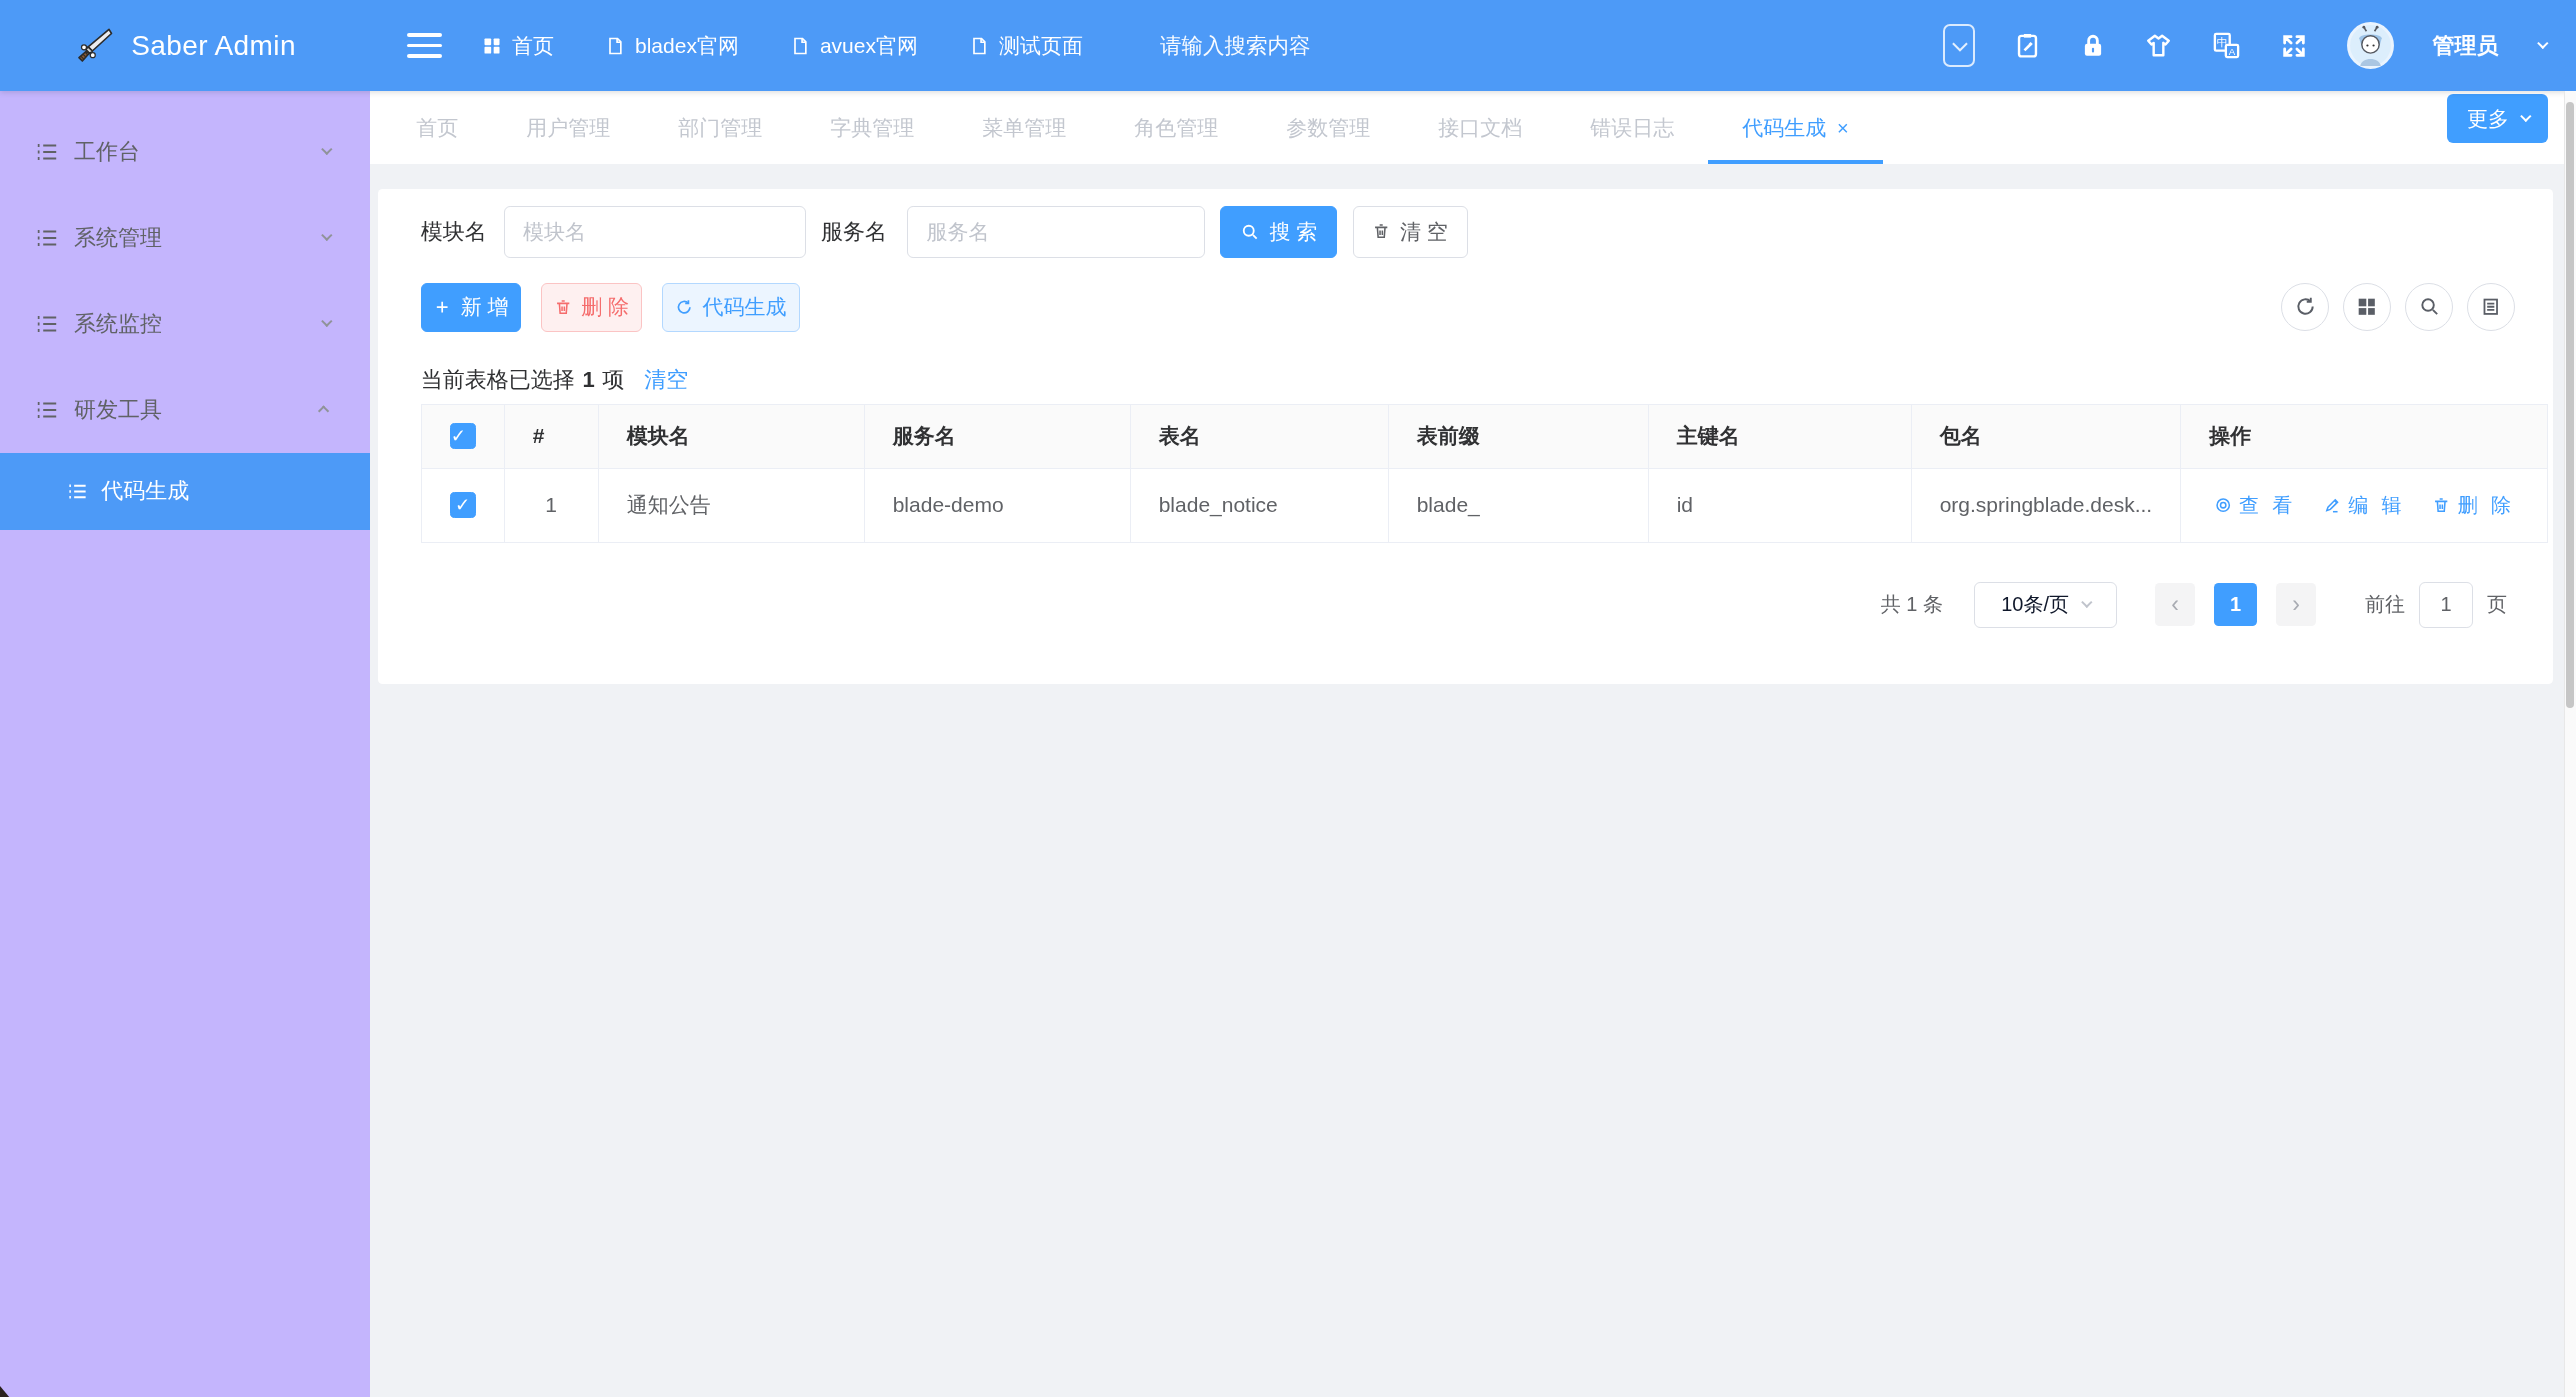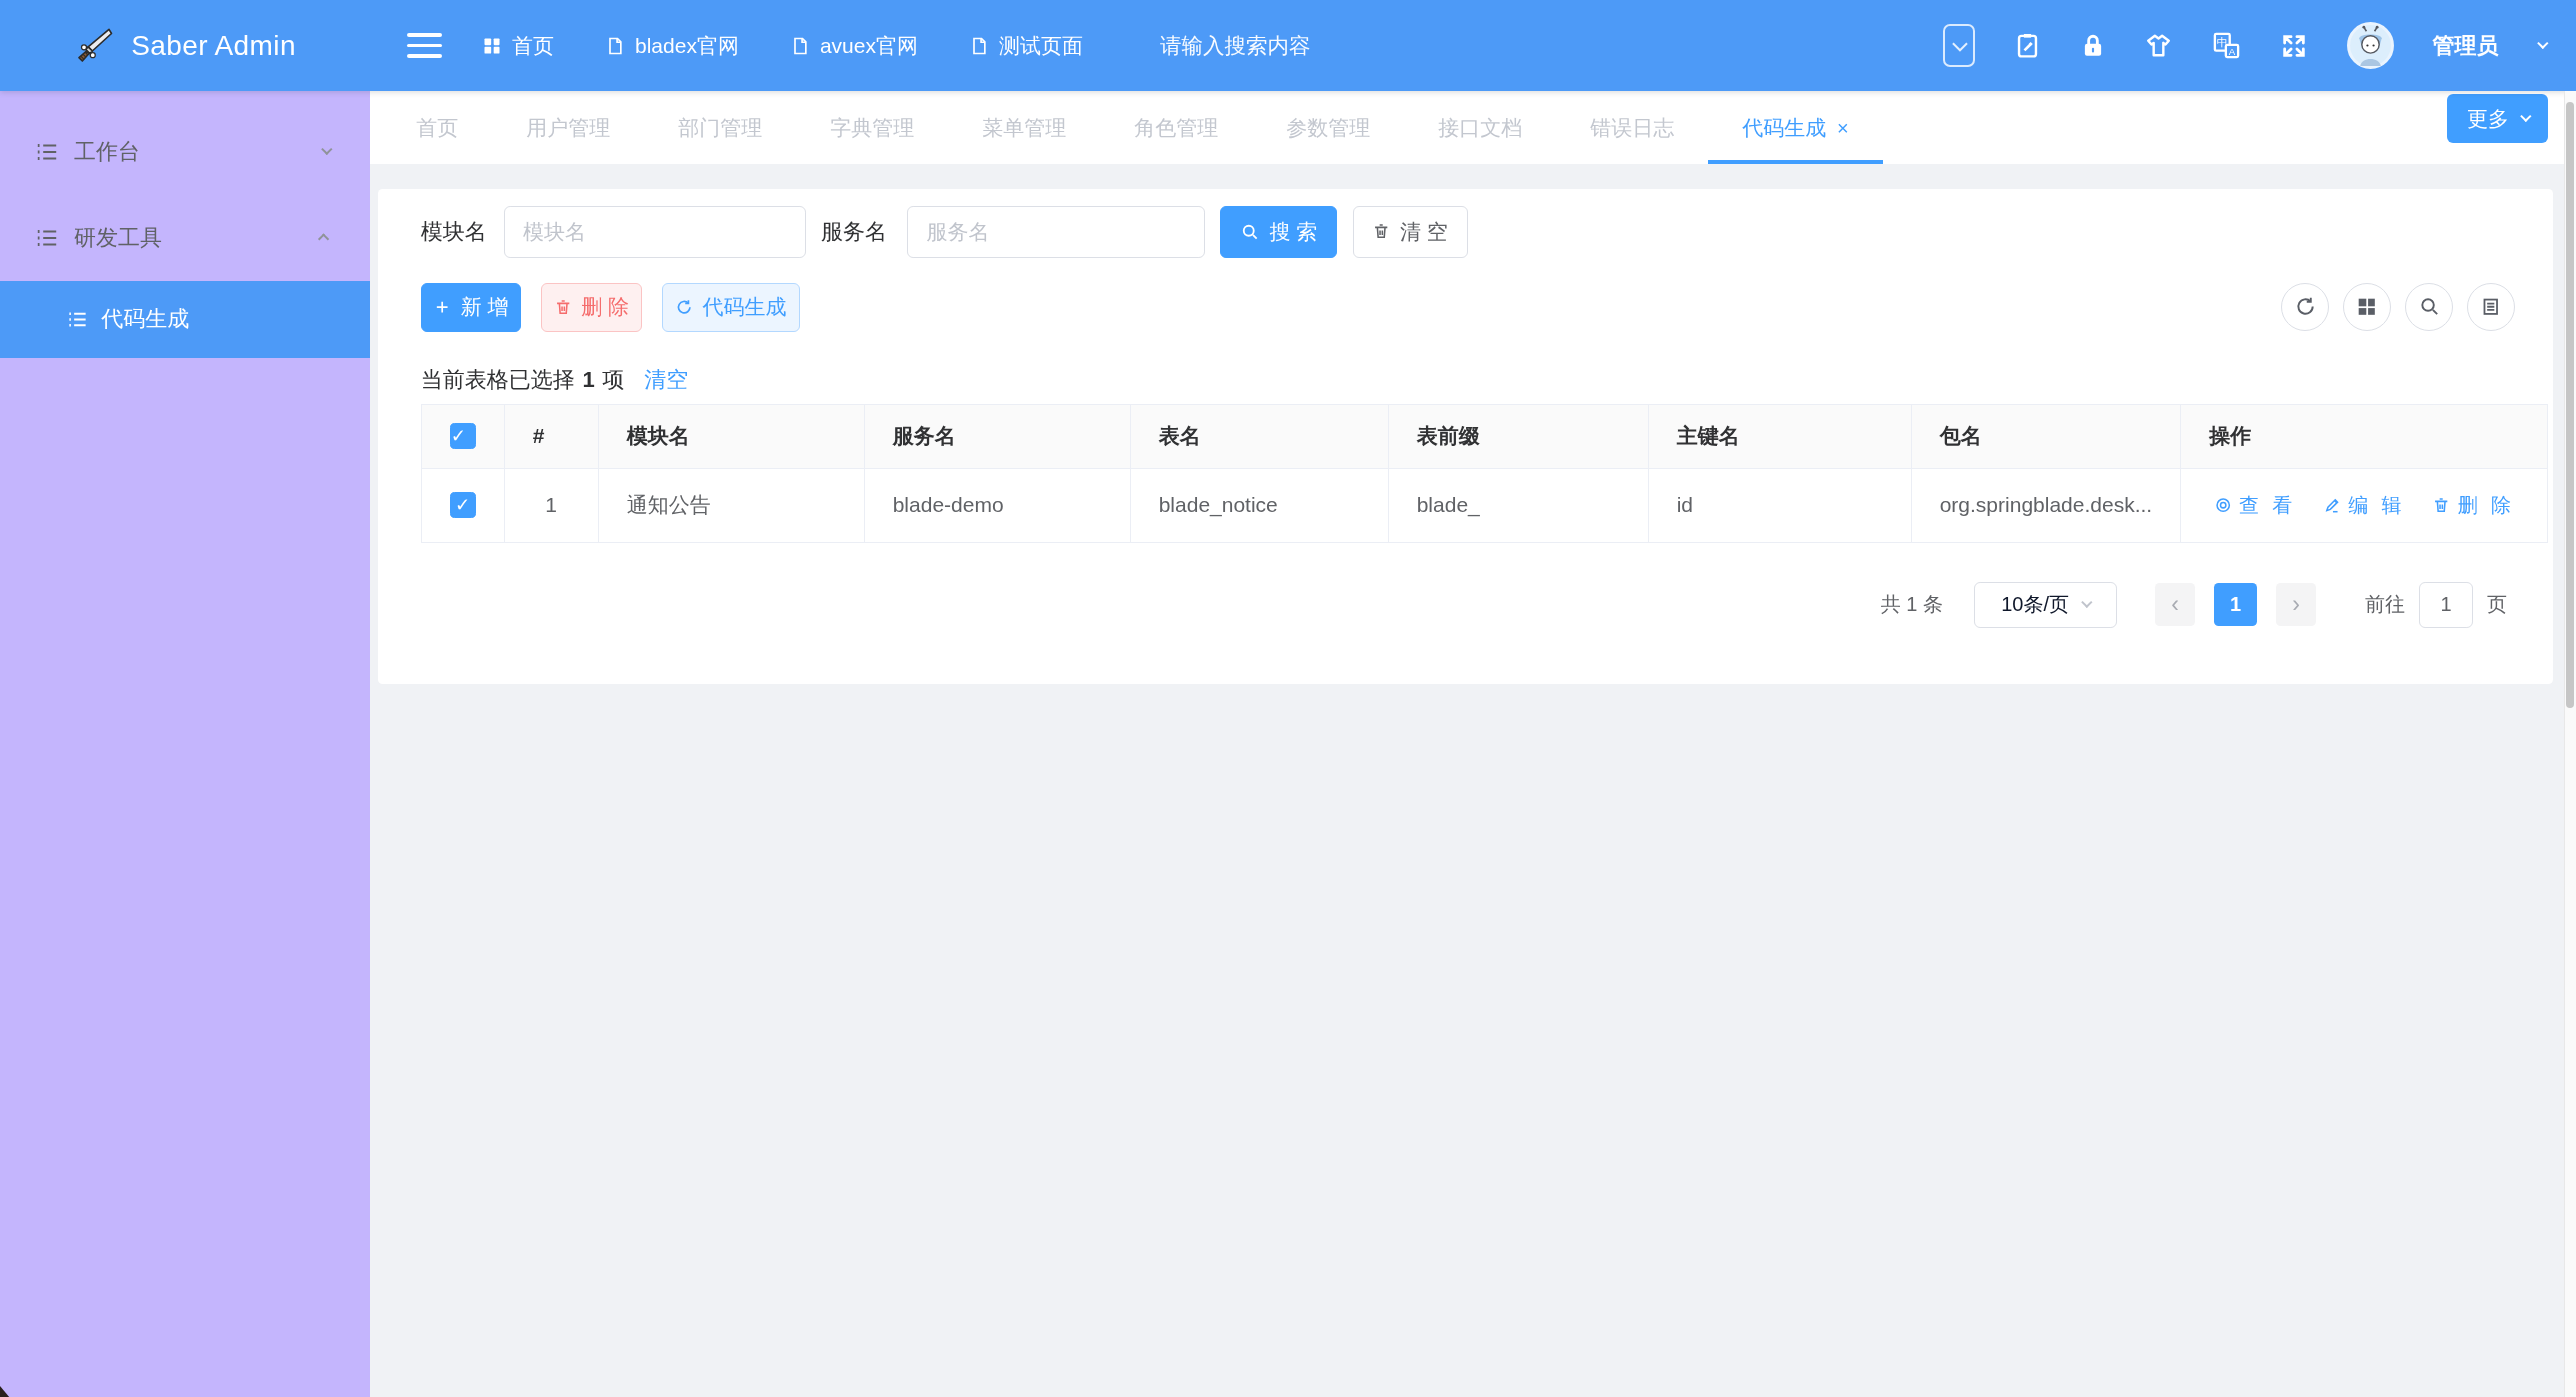--- a/index.html
+++ b/index.html
@@ -240,20 +240,40 @@
   <div class="sidebar">
     <div class="side-list">
       <div class="side-item">
         <span class="icon">
           <svg width="26" height="26" viewBox="0 0 24 24" fill="none" stroke="#606266" stroke-width="2">
             <path d="M8.5 6h12M8.5 12h12M8.5 18h12"></path>
               <path d="M3.5 6h1.6M3.5 12h1.6M3.5 18h1.6" stroke-width="2.6"></path>
           </svg>
         </span>
         <span class="lbl">工作台</span>
+        <span class="chev sm"></span>
+      </div>
+      <div class="side-item">
+        <span class="icon">
+          <svg width="26" height="26" viewBox="0 0 24 24" fill="none" stroke="#606266" stroke-width="2">
+            <path d="M8.5 6h12M8.5 12h12M8.5 18h12"></path>
+              <path d="M3.5 6h1.6M3.5 12h1.6M3.5 18h1.6" stroke-width="2.6"></path>
+          </svg>
+        </span>
+        <span class="lbl">系统管理</span>
+        <span class="chev sm"></span>
+      </div>
+      <div class="side-item">
+        <span class="icon">
+          <svg width="26" height="26" viewBox="0 0 24 24" fill="none" stroke="#606266" stroke-width="2">
+            <path d="M8.5 6h12M8.5 12h12M8.5 18h12"></path>
+              <path d="M3.5 6h1.6M3.5 12h1.6M3.5 18h1.6" stroke-width="2.6"></path>
+          </svg>
+        </span>
+        <span class="lbl">系统监控</span>
         <span class="chev sm"></span>
       </div>
       <div class="side-item">
         <span class="icon">
           <svg width="26" height="26" viewBox="0 0 24 24" fill="none" stroke="#606266" stroke-width="2">
             <path d="M8.5 6h12M8.5 12h12M8.5 18h12"></path>
               <path d="M3.5 6h1.6M3.5 12h1.6M3.5 18h1.6" stroke-width="2.6"></path>
           </svg>
         </span>
         <span class="lbl">研发工具</span>

